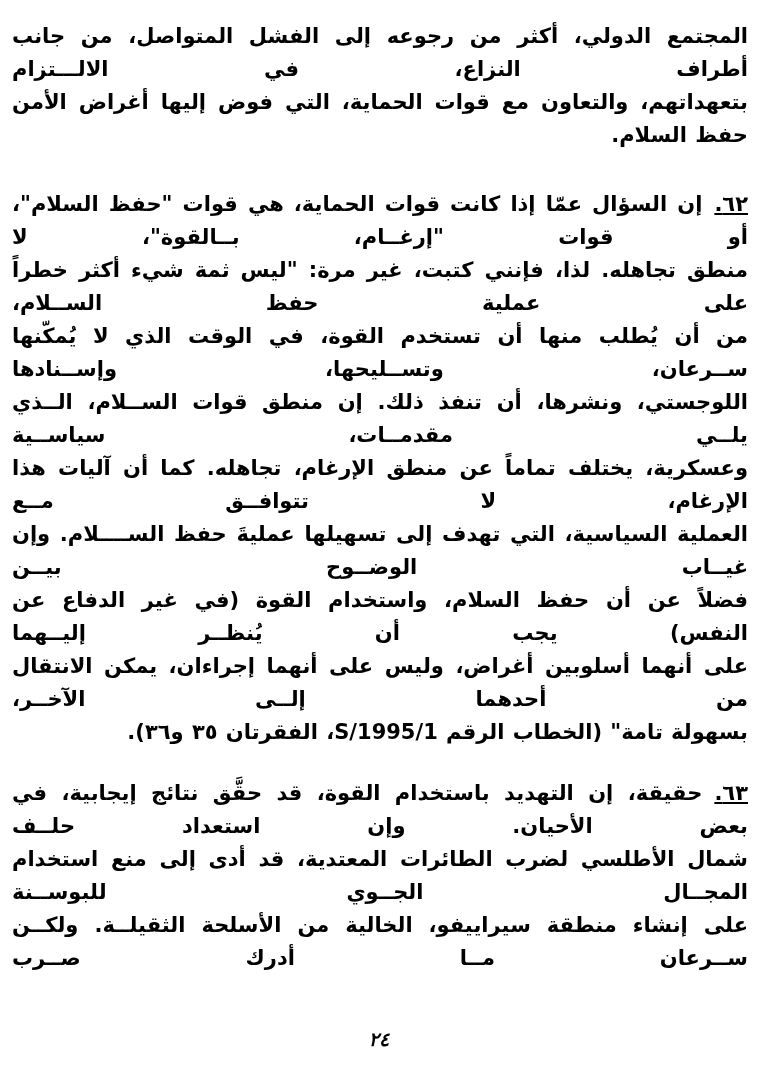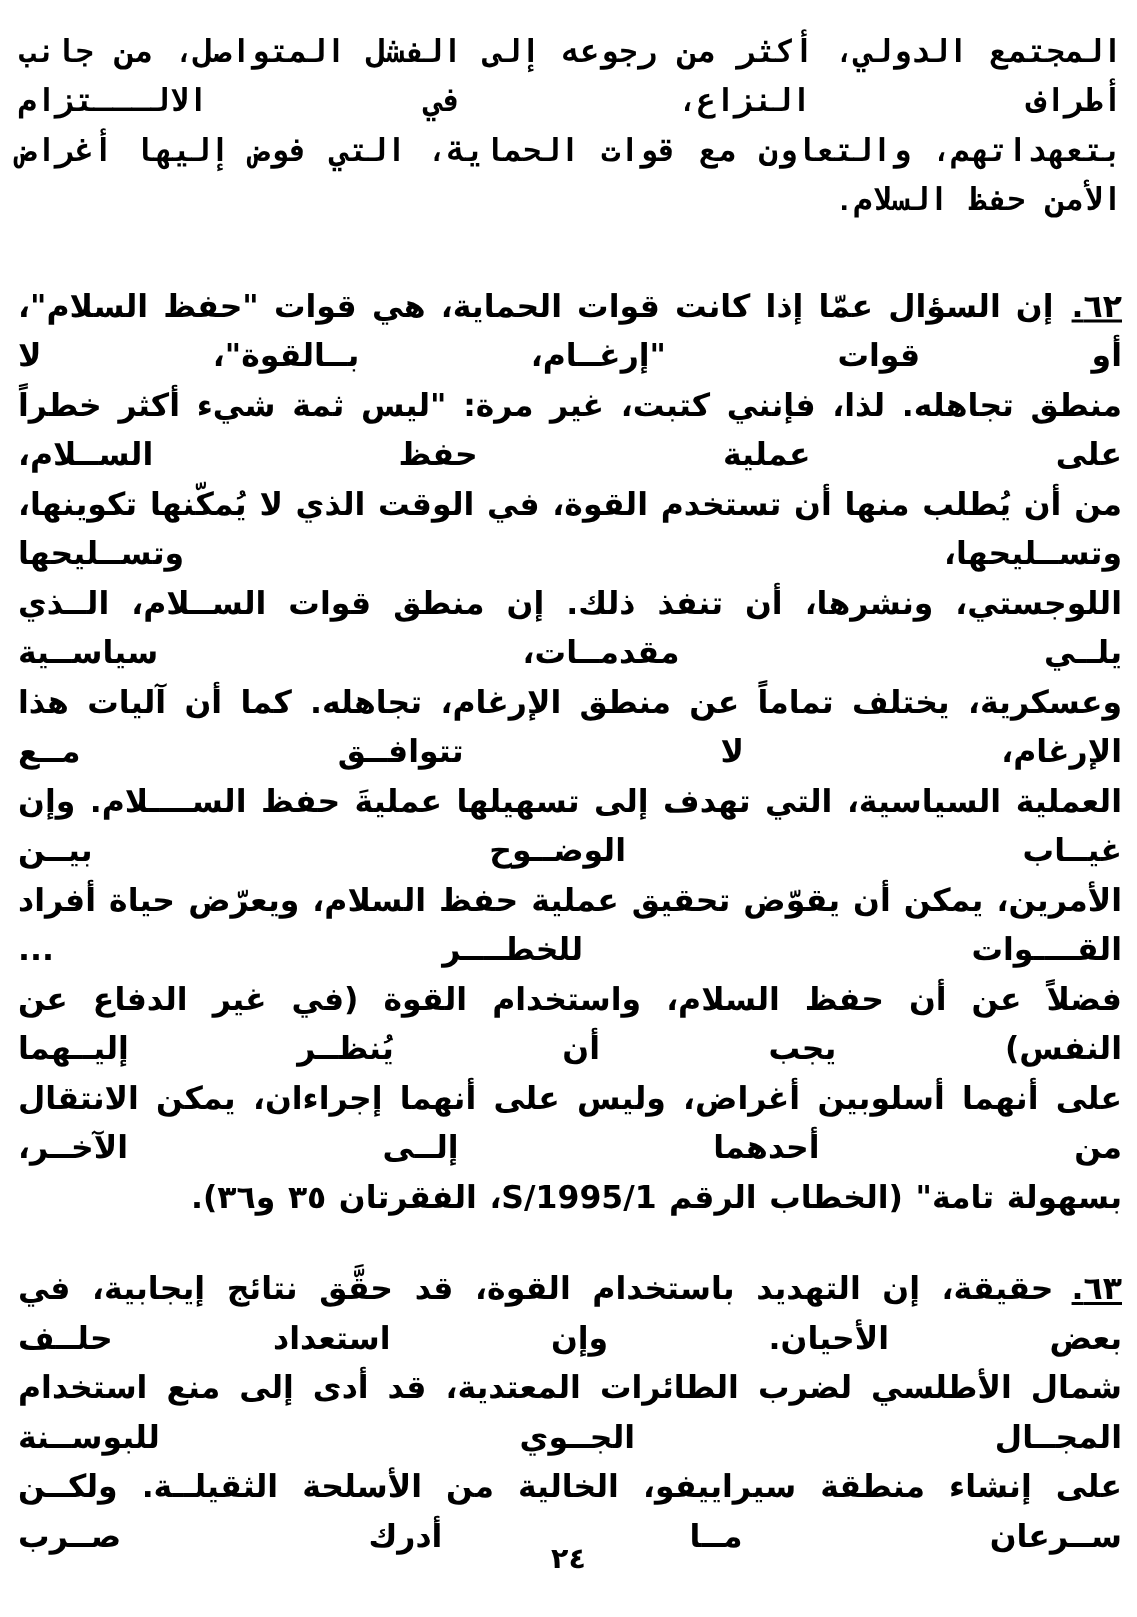--- a/index.html
+++ b/index.html
@@ -8,57 +8,57 @@
     background:#ffffff;color:#000000;
     font-family:"DejaVu Sans", sans-serif;
     font-weight:bold;
     position:relative;overflow:hidden;
   }
   .doc{
     direction:rtl;
     position:absolute;top:20px;right:10px;left:12px;
   }
   .para{margin:0 0 28px 0;}
-  .para.first{margin-bottom:36px;font-family:Liberation Mono, monospace;}
+  .para.first{margin-bottom:36px;}
   .line{
     font-size:21px;
     line-height:33px;
     text-align:justify;
     text-align-last:justify;
     word-spacing:1px;
   }
   .line.last{
     text-align-last:right;
   }
   .pnum{margin-left:12px;white-space:nowrap;text-decoration:underline;}
   .page-num{
     position:absolute;bottom:28px;left:0;width:100%;
     text-align:center;
     font-size:19px;font-weight:bold;
     letter-spacing:6px;
     direction:rtl;
+    font-style:italic;
   }
 </style>
 </head>
 <body>
 
 <div class="doc">
 
 <div class="para first">
       <div class="line">المجتمع الدولي، أكثر من رجوعه إلى الفشل المتواصل، من جانب أطراف النزاع، في الالـــتزام</div>
       <div class="line last">بتعهداتهم، والتعاون مع قوات الحماية، التي فوض إليها أغراض الأمن حفظ السلام.</div>
     </div>
     <div class="para">
       <div class="line"><span class="pnum">٦٢.</span>إن السؤال عمّا إذا كانت قوات الحماية، هي قوات "حفظ السلام"، أو قوات "إرغــام، بــالقوة"، لا</div>
       <div class="line">منطق تجاهله. لذا، فإنني كتبت، غير مرة: "ليس ثمة شيء أكثر خطراً على عملية حفظ الســلام،</div>
-      <div class="line">من أن يُطلب منها أن تستخدم القوة، في الوقت الذي لا يُمكّنها تكوينها، وتســليحها، وتســليحها</div>
+      <div class="line">من أن يُطلب منها أن تستخدم القوة، في الوقت الذي لا يُمكّنها ســرعان، وتســليحها، وإســنادها</div>
       <div class="line">اللوجستي، ونشرها، أن تنفذ ذلك. إن منطق قوات الســلام، الــذي يلــي مقدمــات، سياســية</div>
       <div class="line">وعسكرية، يختلف تماماً عن منطق الإرغام، تجاهله. كما أن آليات هذا الإرغام، لا تتوافــق مــع</div>
       <div class="line">العملية السياسية، التي تهدف إلى تسهيلها عمليةَ حفظ الســــلام. وإن غيــاب الوضــوح بيــن</div>
-      <div class="line">الأمرين، يمكن أن يقوّض تحقيق عملية حفظ السلام، ويعرّض حياة أفراد القــــوات للخطــــر ...</div>
       <div class="line">فضلاً عن أن حفظ السلام، واستخدام القوة (في غير الدفاع عن النفس) يجب أن يُنظــر إليــهما</div>
       <div class="line">على أنهما أسلوبين أغراض، وليس على أنهما إجراءان، يمكن الانتقال من أحدهما إلــى الآخــر،</div>
       <div class="line last">بسهولة تامة" (الخطاب الرقم S/1995/1، الفقرتان ٣٥ و٣٦).</div>
     </div>
     <div class="para">
       <div class="line"><span class="pnum">٦٣.</span>حقيقة، إن التهديد باستخدام القوة، قد حقَّق نتائج إيجابية، في بعض الأحيان. وإن استعداد حلــف</div>
       <div class="line">شمال الأطلسي لضرب الطائرات المعتدية، قد أدى إلى منع استخدام المجــال الجــوي للبوســنة</div>
       <div class="line">على إنشاء منطقة سيراييفو، الخالية من الأسلحة الثقيلــة. ولكــن ســرعان مــا أدرك صــرب</div>
     </div>
   </div>

